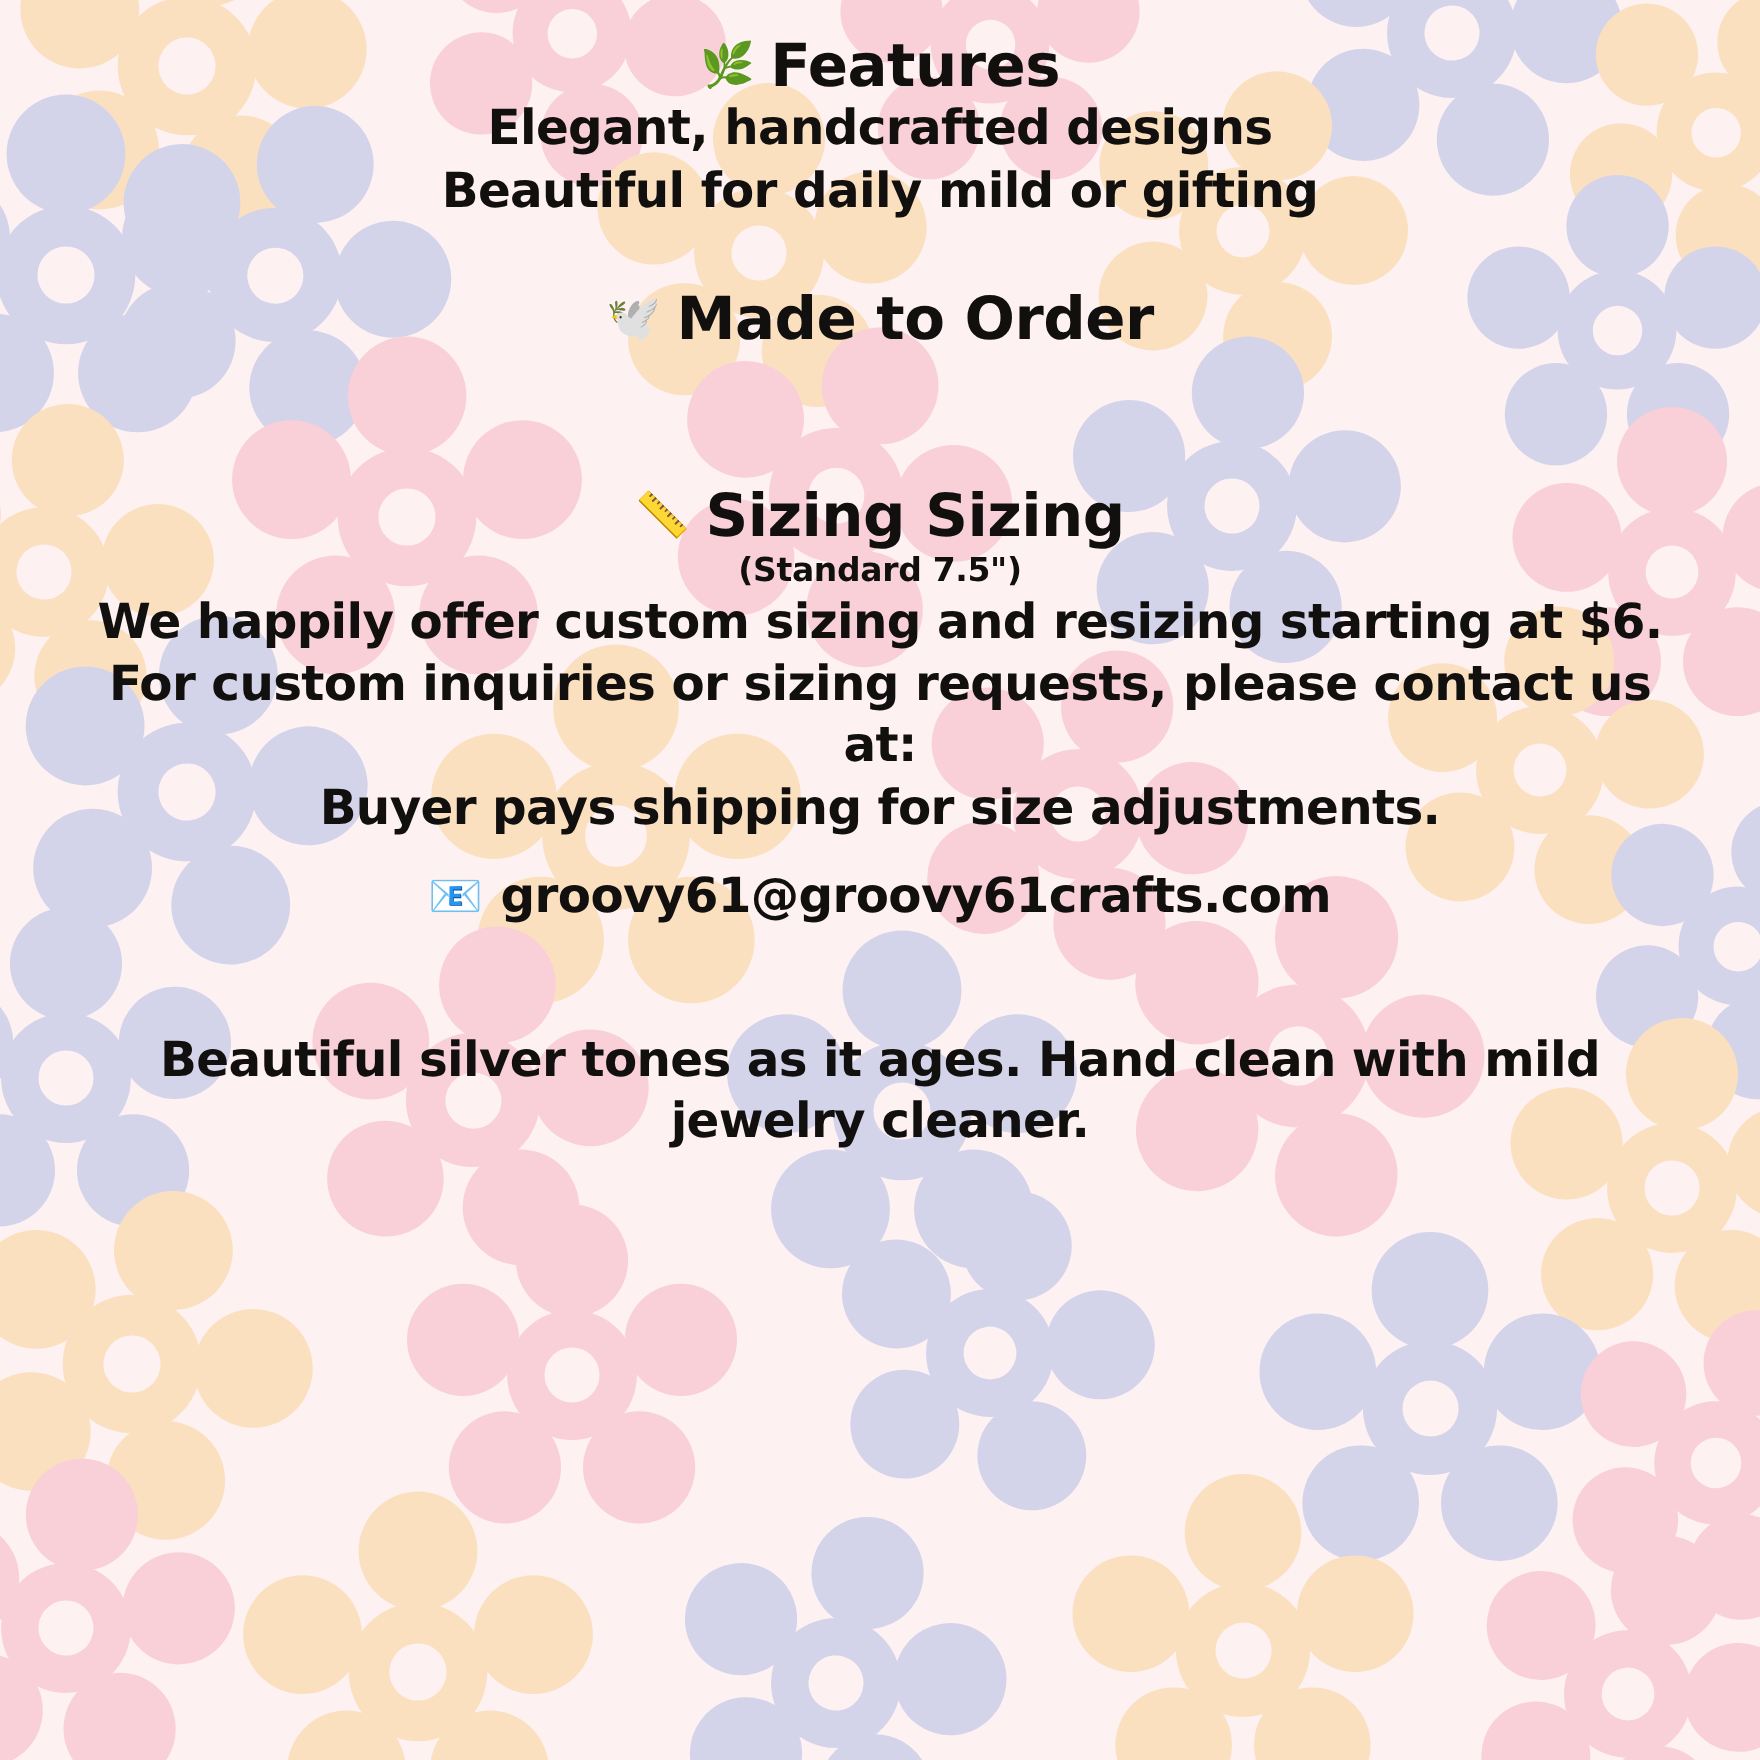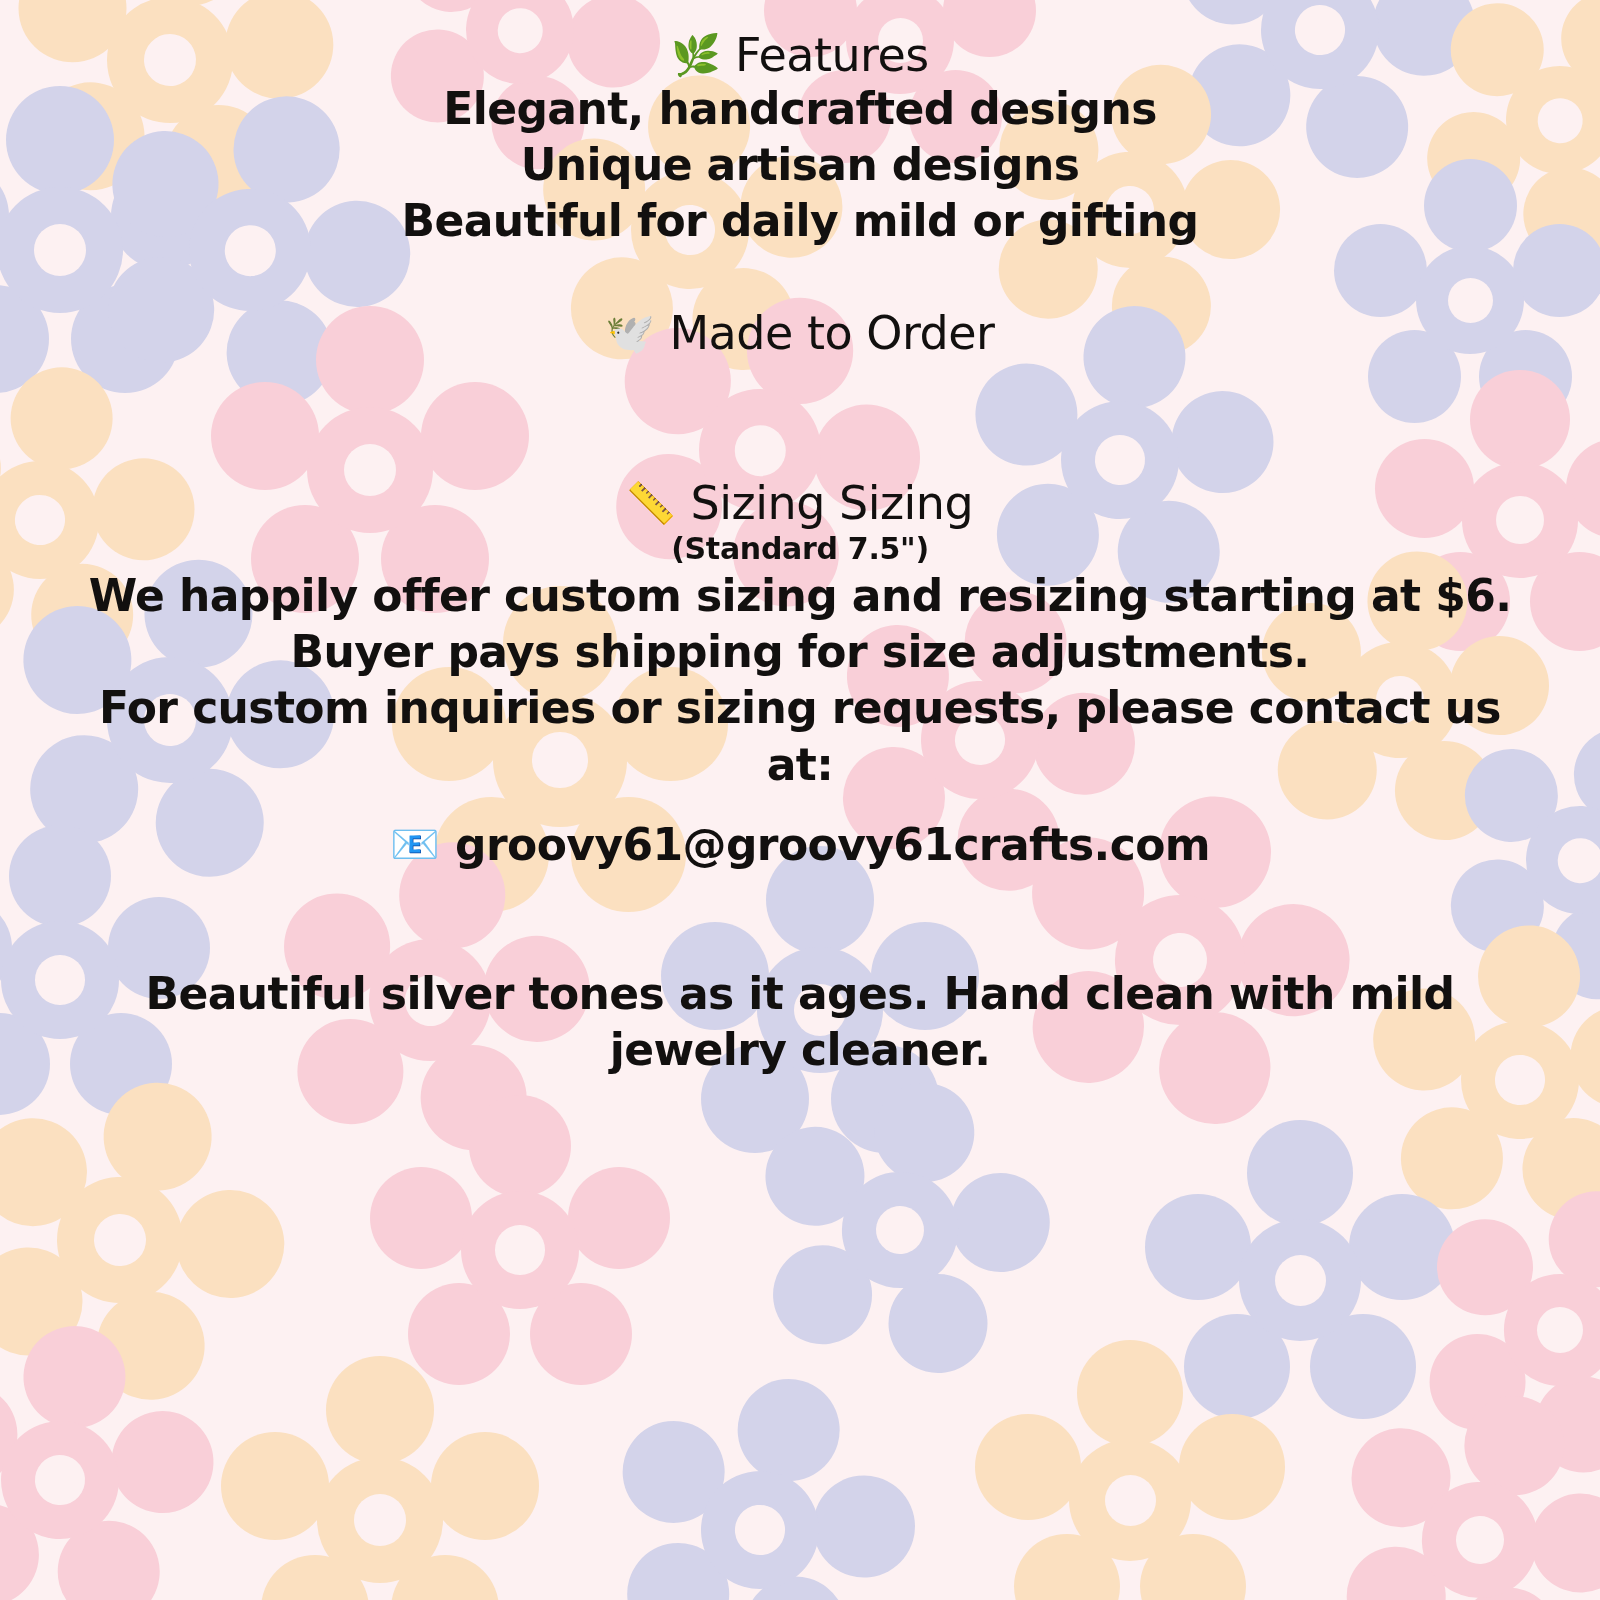--- a/index.html
+++ b/index.html
@@ -47,22 +47,22 @@
     text-align: center;
     color: #12100f;
   }
   .h-row {
     display: flex;
     align-items: center;
     justify-content: center;
     gap: 14px;
   }
   .heading {
-    font-size: 46px;
-    font-weight: 400;
+    font-size: 54px;
+    font-weight: 700;
     letter-spacing: -0.5px;
     line-height: 1.1;
   }
   .emoji {
     font-size: 40px;
     line-height: 1;
   }
   .line {
     font-size: 44px;
     font-weight: 700;
@@ -410,40 +410,39 @@
       </div>
     </div>
 
   <div class="content">
 
     <div class="h-row">
       <span class="emoji">🌿</span>
       <span class="heading">Features</span>
     </div>
     <p class="line block">Elegant, handcrafted designs</p>
-    <p class="line block">Unique artisan designs</p>
     <p class="line block">Beautiful for daily mild or gifting</p>
 
     <div class="gap-md"></div>
 
     <div class="h-row">
       <span class="emoji">🕊️</span>
       <span class="heading">Made to Order</span>
     </div>
 
     <div class="gap-xl"></div>
 
     <div class="h-row">
       <span class="emoji">📏</span>
       <span class="heading">Sizing Sizing</span>
     </div>
     <p class="sub block">(Standard 7.5")</p>
     <p class="line block">We happily offer custom sizing and resizing starting at $6.</p>
+    <p class="line block">For custom inquiries or sizing requests, please contact us at:</p>
     <p class="line block">Buyer pays shipping for size adjustments.</p>
-    <p class="line block">For custom inquiries or sizing requests, please contact us at:</p>
 
     <div class="gap-sm"></div>
 
     <div class="email-row">
       <span class="emoji">📧</span>
       <span>groovy61@groovy61crafts.com</span>
     </div>
 
     <div class="gap-lg"></div>
 

